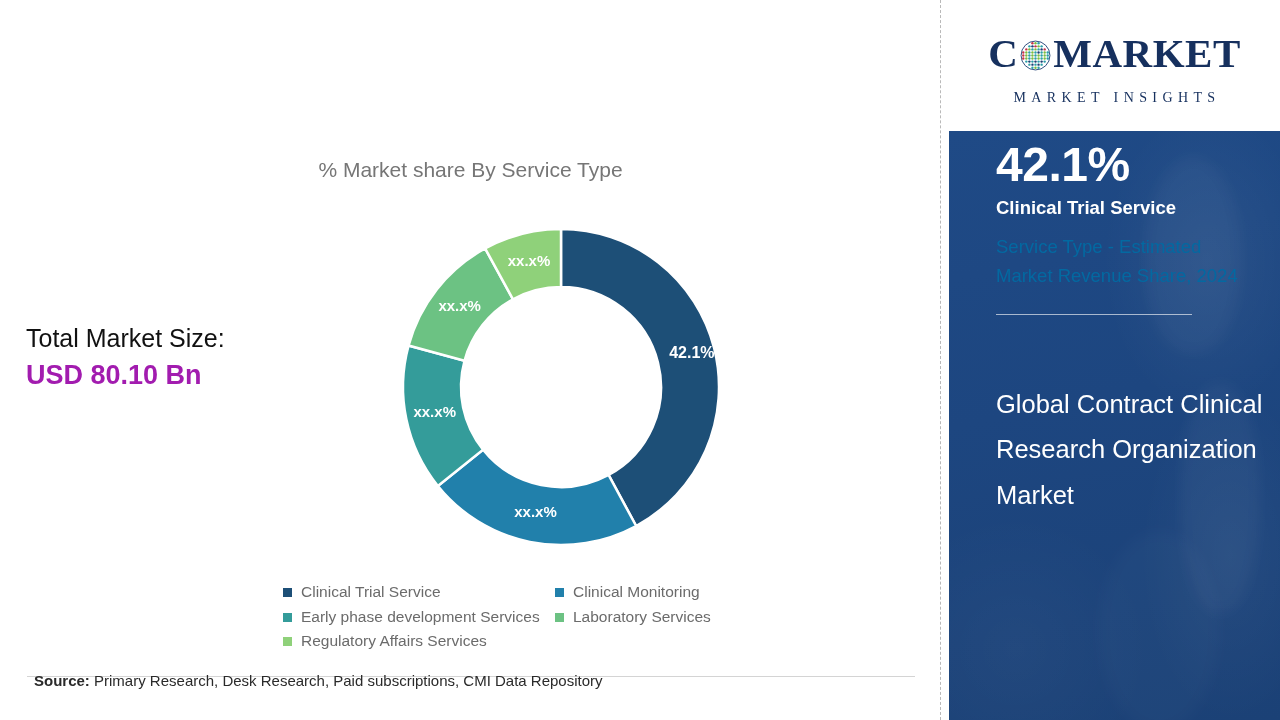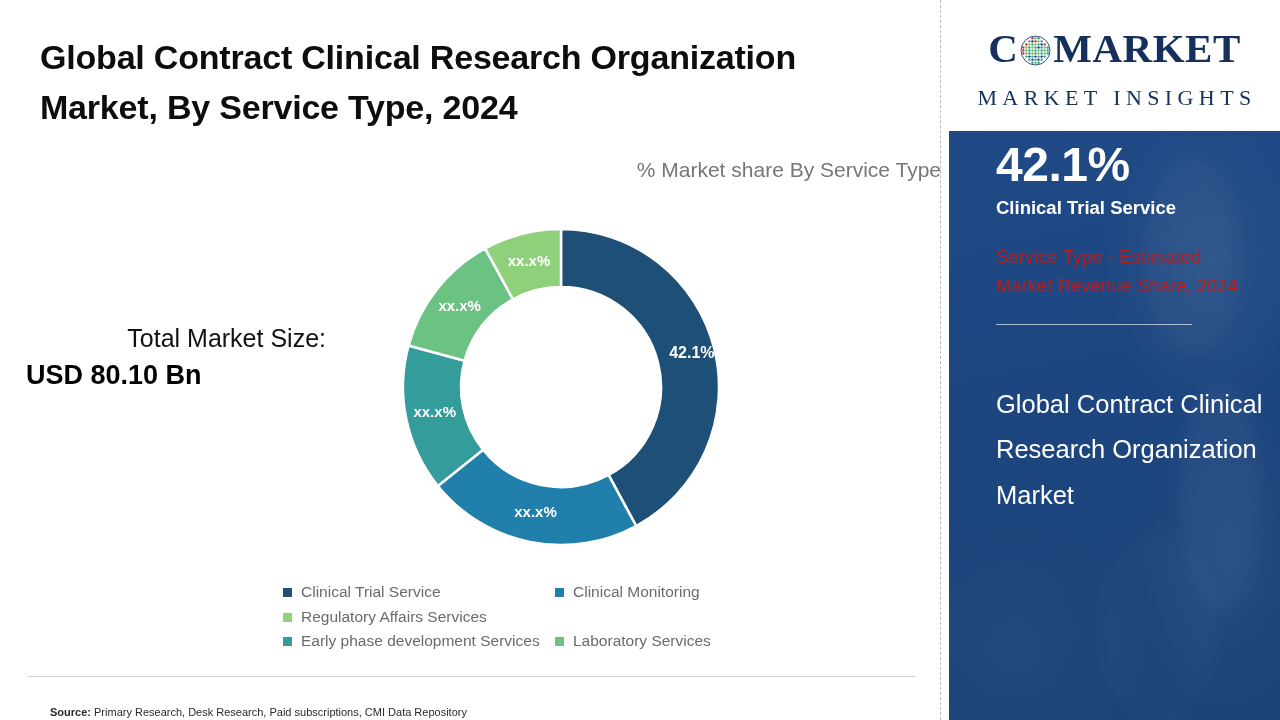--- a/index.html
+++ b/index.html
@@ -17,27 +17,27 @@
     background: #ffffff;
     border-right: 1px dashed #b9b9b9;
   }
   #title {
     position: absolute; left: 40px; top: 32px; width: 860px;
     font-size: 34px; font-weight: 700; line-height: 1.48;
     color: #0d0d0d; letter-spacing: -0.2px;
   }
   #chart-subtitle {
     position: absolute; left: 0; top: 158px; width: 941px;
-    text-align: right; font-size: 21px; color: #767676; font-weight: 400;
+    text-align: center; font-size: 21px; color: #767676; font-weight: 400;
   }
   #total-block {
     position: absolute; left: 26px; top: 322px; width: 300px;
   }
-  #total-label { font-size: 25px; color: #111; line-height: 1.35; text-align: right; }
-  #total-value { font-size: 27px; color: #000000; font-weight: 700; line-height: 1.45; }
+  #total-label { font-size: 25px; color: #111; line-height: 1.35; }
+  #total-value { font-size: 27px; color: #a21caf; font-weight: 700; line-height: 1.45; }
 
   
   #donut-wrap {
     position: absolute; left: 403px; top: 229px;
     width: 316px; height: 316px;
   }
   #donut-wrap svg { display:block; width:316px; height:316px; overflow: visible; }
   .slice-label {
     font-family: "Liberation Sans", sans-serif;
     font-size: 15px; font-weight: 700; fill: #ffffff;
@@ -58,22 +58,22 @@
     position: relative; top: 1px;
   }
   .legend-text { font-size: 15.5px; color: #6b6b6b; white-space: nowrap; line-height: 1; }
 
   
   #source-rule {
     position: absolute; left: 27px; top: 676px; width: 888px;
     height: 1px; background: #d4d4d4;
   }
   #source {
-    position: absolute; left: 34px; top: 706px;
-    font-size: 11px; color: #2a2a2a; white-space: nowrap; margin-left: 16px;
+    position: absolute; left: 34px; top: 672px;
+    font-size: 15px; color: #2a2a2a; white-space: nowrap;
   }
   #source b { font-weight: 700; }
 
   
   #right-panel {
     position: absolute; left: 949px; top: 0;
     width: 331px; height: 720px; overflow: hidden;
   }
   #logo-box {
     position: absolute; left: 0; top: 8px; width: 331px; height: 122px;
@@ -84,21 +84,21 @@
     display: flex; align-items: center; justify-content: center;
     font-family: "Liberation Serif", serif;
     font-size: 41px; font-weight: 700; color: #16305e;
     letter-spacing: 0.5px; line-height: 1;
   }
   #logo-globe {
     width: 33px; height: 33px; margin: 0 1px; position: relative; top: 2px;
   }
   #logo-sub {
     font-family: "Liberation Serif", serif;
-    font-size: 22px; color: #16305e; letter-spacing: 5.4px;
+    font-size: 14px; color: #16305e; letter-spacing: 5.4px;
     margin-top: 16px; padding-left: 5px; font-weight: 400;
   }
   #blue-box {
     position: absolute; left: 0; top: 131px; width: 331px; height: 589px;
     background:
       radial-gradient(ellipse 150px 220px at 78% 22%, rgba(255,255,255,0.055), rgba(255,255,255,0) 70%),
       radial-gradient(ellipse 130px 240px at 85% 72%, rgba(255,255,255,0.045), rgba(255,255,255,0) 70%),
       radial-gradient(ellipse 190px 190px at 20% 88%, rgba(255,255,255,0.03), rgba(255,255,255,0) 72%),
       linear-gradient(168deg, #1f4a86 0%, #1d4680 45%, #1b4176 100%);
   }
@@ -114,40 +114,39 @@
   }
   #stat-pct {
     font-size: 48px; font-weight: 700; color: #ffffff;
     line-height: 1.04; letter-spacing: -0.5px;
   }
   #stat-seg {
     font-size: 18.5px; font-weight: 700; color: #ffffff;
     line-height: 1.5; margin-top: 4px;
   }
   #stat-desc {
-    font-size: 18.5px; font-weight: 400; color: #b91c1c;
-    line-height: 1.57; margin-top: 20px;
+    font-size: 18.5px; font-weight: 400; color: #0369a1;
+    line-height: 1.57; margin-top: 10px;
   }
   #stat-rule {
     width: 196px; height: 1px; background: rgba(255,255,255,0.62);
     margin-top: 24px;
   }
   #market-name {
     position: absolute; left: 47px; top: 382px; width: 268px; z-index: 2;
     font-size: 25.5px; font-weight: 400; color: #ffffff; line-height: 1.78;
   }
 </style>
 </head>
 <body>
 
 <div id="page">
 
   <div id="left-panel">
 
-    <div id="title">Global Contract Clinical Research Organization Market, By Service Type, 2024</div>
 
     <div id="chart-subtitle">% Market share By Service Type</div>
 
     <div id="total-block">
       <div id="total-label">Total Market Size:</div>
       <div id="total-value">USD 80.10 Bn</div>
     </div>
 
     <div id="donut-wrap">
       <svg viewBox="0 0 316 316" id="donut-svg">
@@ -179,32 +178,32 @@
             <span class="swatch" style="background: rgb(29, 79, 119);"></span>
             <span class="legend-text">Clinical Trial Service</span>
           </div>
           <div class="legend-item col2">
             <span class="swatch" style="background: rgb(33, 128, 171);"></span>
             <span class="legend-text">Clinical Monitoring</span>
           </div>
         </div>
         <div class="legend-row">
           <div class="legend-item col1">
-            <span class="swatch" style="background: rgb(143, 209, 122);"></span>
-            <span class="legend-text">Regulatory Affairs Services</span>
+            <span class="swatch" style="background: rgb(52, 156, 154);"></span>
+            <span class="legend-text">Early phase development Services</span>
+          </div>
+          <div class="legend-item col2">
+            <span class="swatch" style="background: rgb(108, 194, 131);"></span>
+            <span class="legend-text">Laboratory Services</span>
           </div>
         </div>
         <div class="legend-row">
           <div class="legend-item col1">
-            <span class="swatch" style="background: rgb(52, 156, 154);"></span>
-            <span class="legend-text">Early phase development Services</span>
-          </div>
-          <div class="legend-item col2">
-            <span class="swatch" style="background: rgb(108, 194, 131);"></span>
-            <span class="legend-text">Laboratory Services</span>
+            <span class="swatch" style="background: rgb(143, 209, 122);"></span>
+            <span class="legend-text">Regulatory Affairs Services</span>
           </div>
         </div>
       </div>
 
     <div id="source-rule"></div>
     <div id="source"><b>Source:</b><span> Primary Research, Desk Research, Paid subscriptions, CMI Data Repository</span></div>
   </div>
 
   <div id="right-panel">
 

